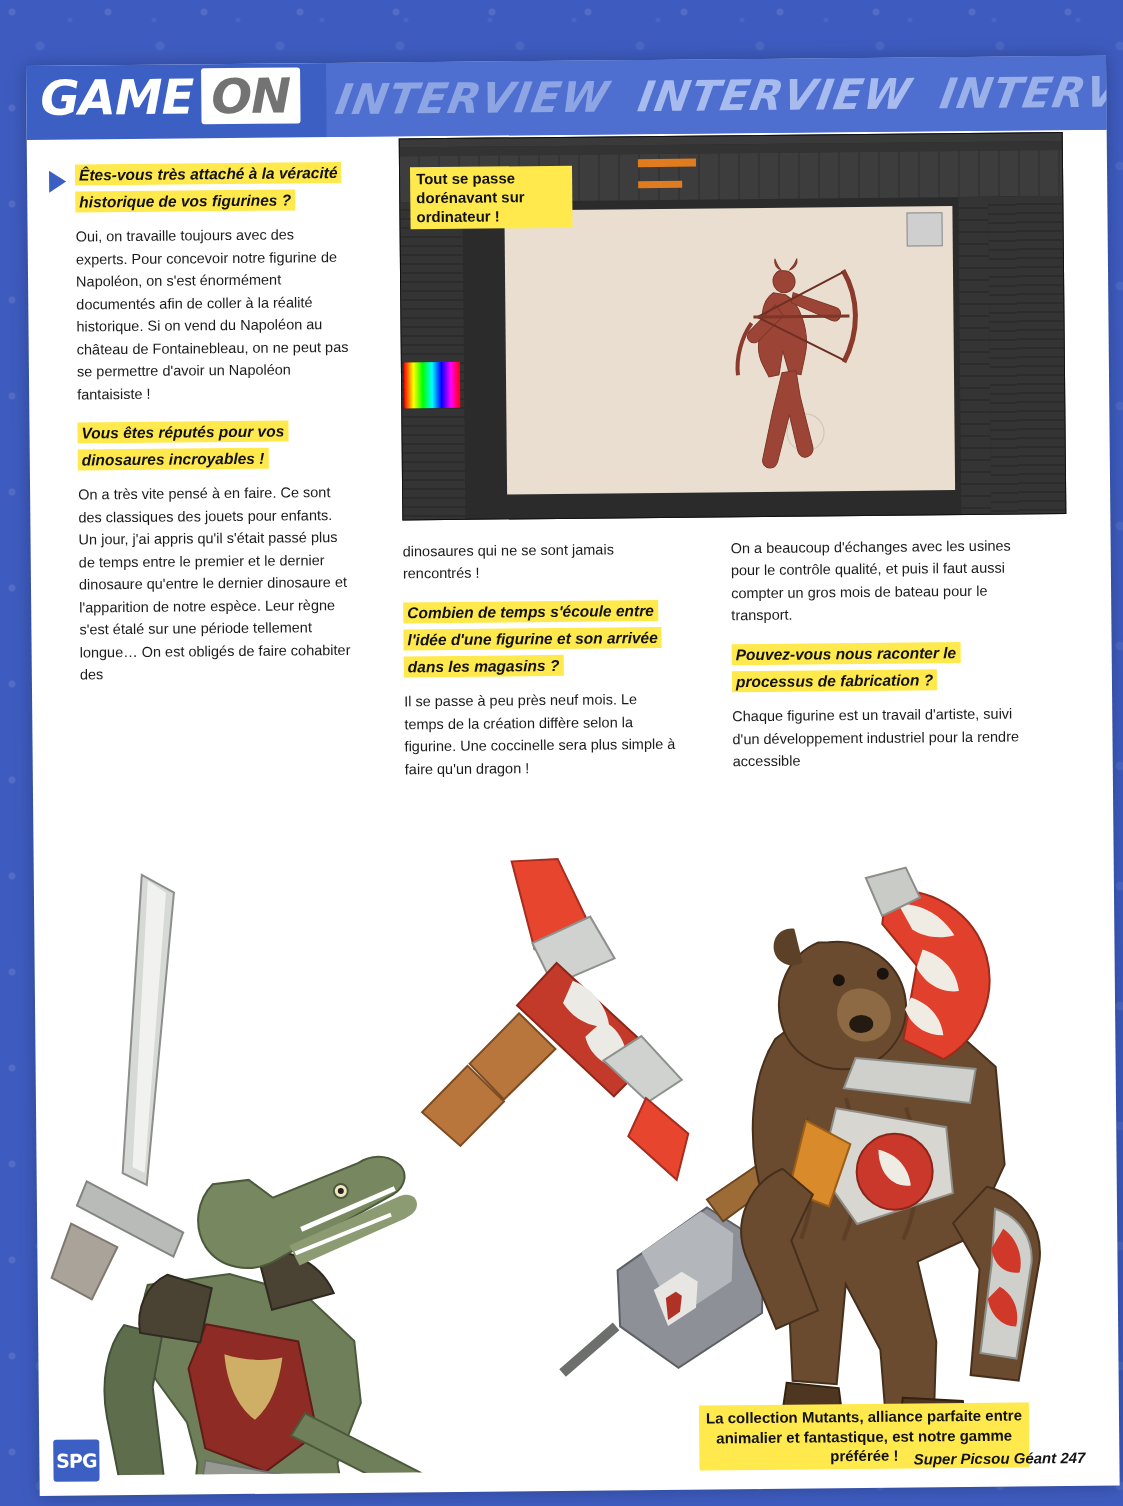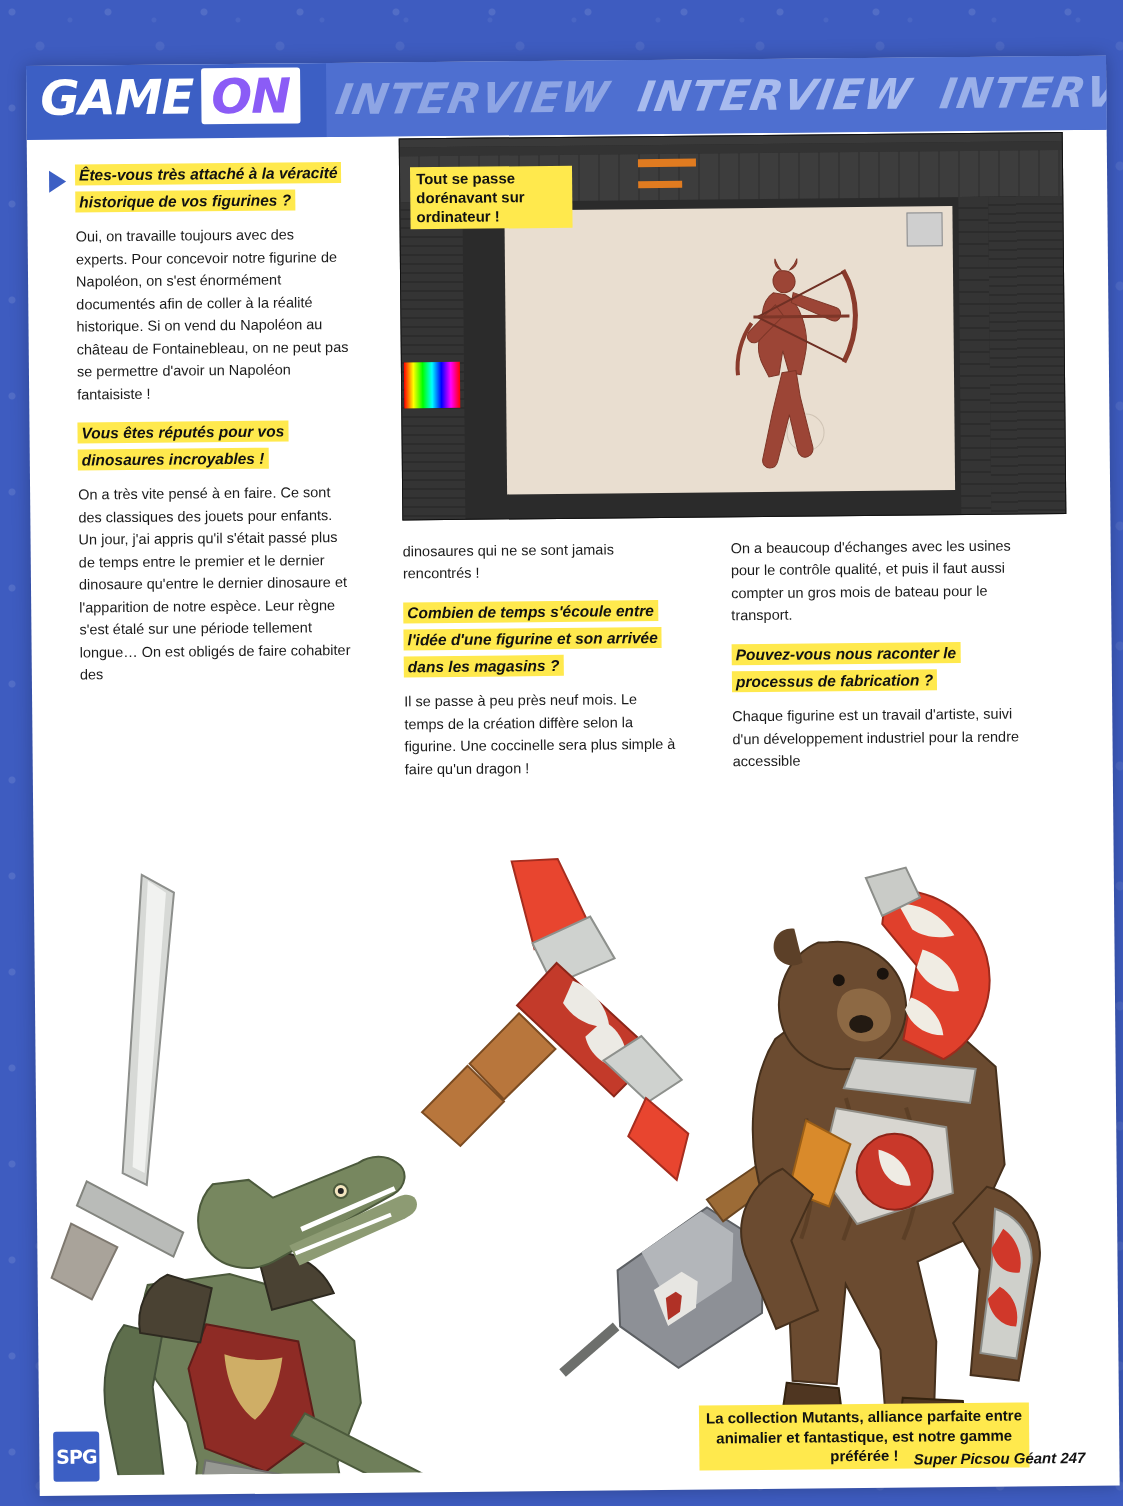--- a/index.html
+++ b/index.html
@@ -39,21 +39,21 @@
     position:absolute;top:0;left:300px;height:74px;width:820px;
     background:linear-gradient(90deg,#4e6fd0 0%, #4e6fd0 100%);
   }
   .game-on{
     position:absolute;left:14px;top:4px;
     display:flex;align-items:center;gap:8px;
     font-size:48px;font-weight:bold;font-style:italic;letter-spacing:-1px;
     color:#ffffff;font-family:"DejaVu Sans", sans-serif;
   }
   .game-on .on-box{
-    background:#ffffff;color:#8b5cf6;padding:0 10px;border-radius:3px;
+    background:#ffffff;color:#737373;padding:0 10px;border-radius:3px;
   }
   .interview-row{
     position:absolute;left:310px;top:12px;
     white-space:nowrap;
     font-size:42px;font-weight:bold;font-style:italic;
     color:#8ea5e4;letter-spacing:1px;
     font-family:"DejaVu Sans", sans-serif;
     transform:skewX(-10deg);
   }
   .interview-row span{margin-right:14px;}
@@ -123,21 +123,21 @@
     background:#ffe94d;color:#111;font-size:15px;font-weight:600;
     text-align:center;padding:3px 6px;line-height:1.3;
   }
 
   
   .footer{
     position:absolute;right:34px;bottom:20px;
     font-size:15px;font-style:italic;font-weight:bold;color:#111;
   }
   .logo{
-    position:absolute;left:14px;bottom:14px;width:46px;height:50px;
+    position:absolute;left:14px;bottom:14px;width:46px;height:42px;
     background:#3c5fc4;color:#fff;font-size:19px;font-weight:bold;
     display:flex;align-items:center;justify-content:center;letter-spacing:-1px;
     border-radius:3px;font-family:"DejaVu Sans", sans-serif;
   }
 </style>
 </head>
 <body>
 
 <div class="bg-pattern"></div>
 

